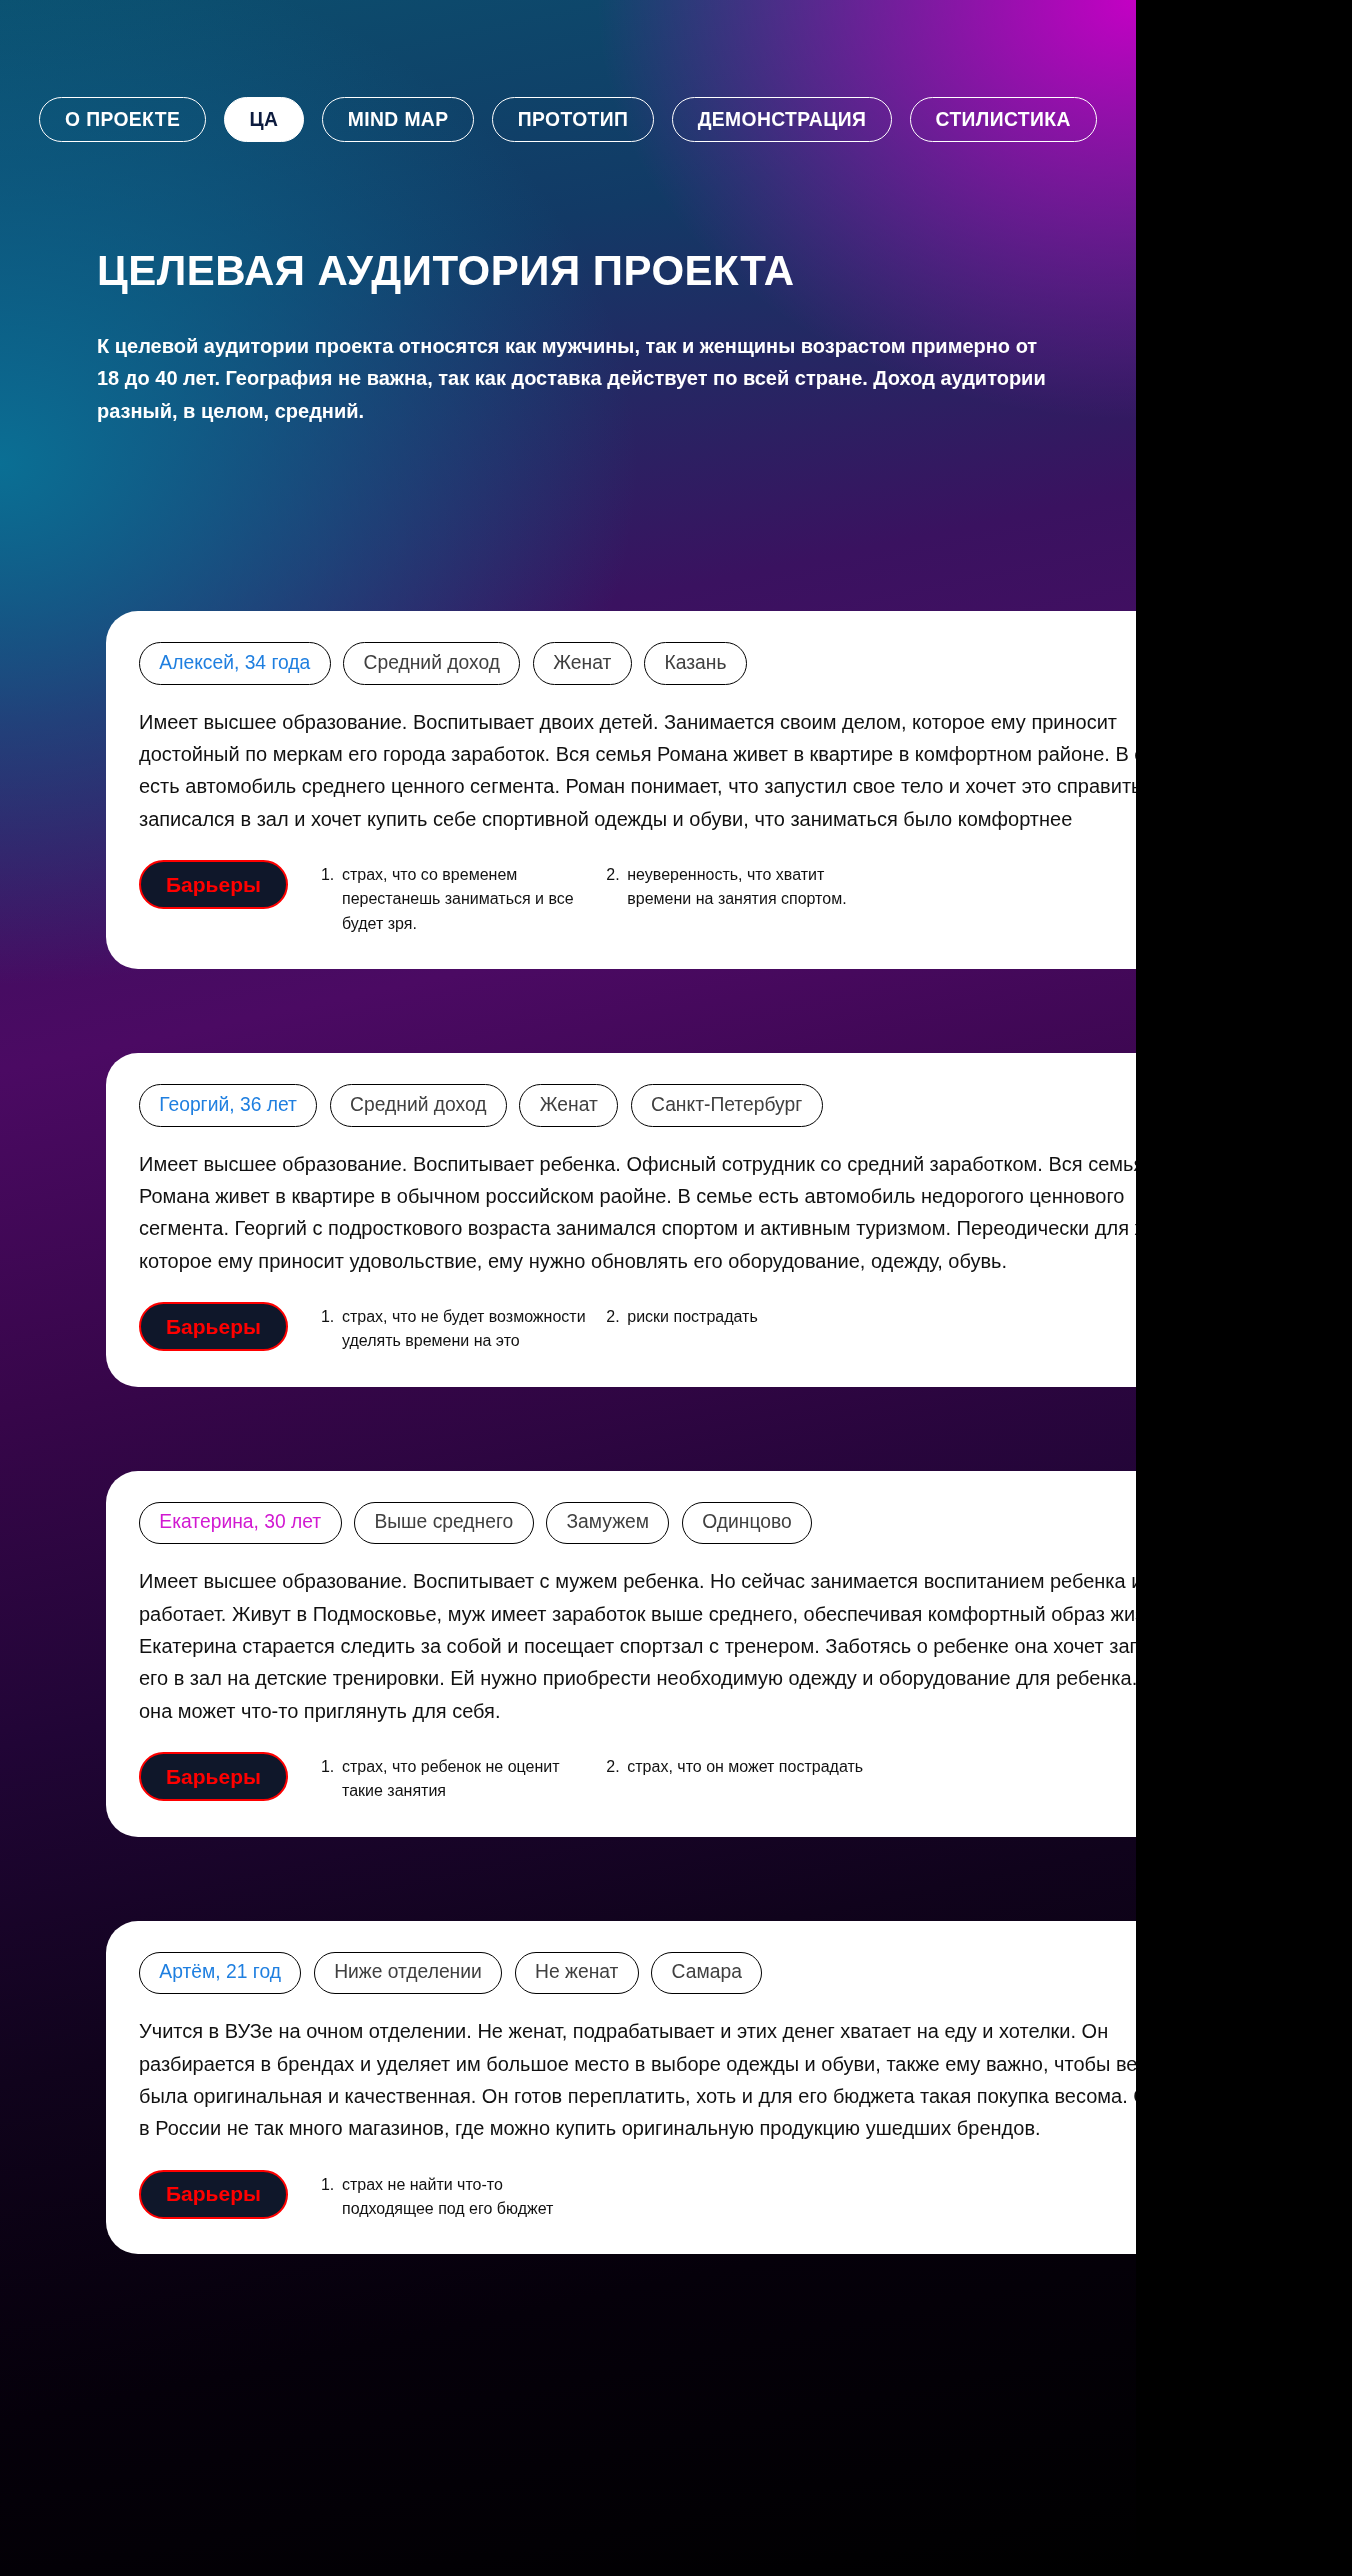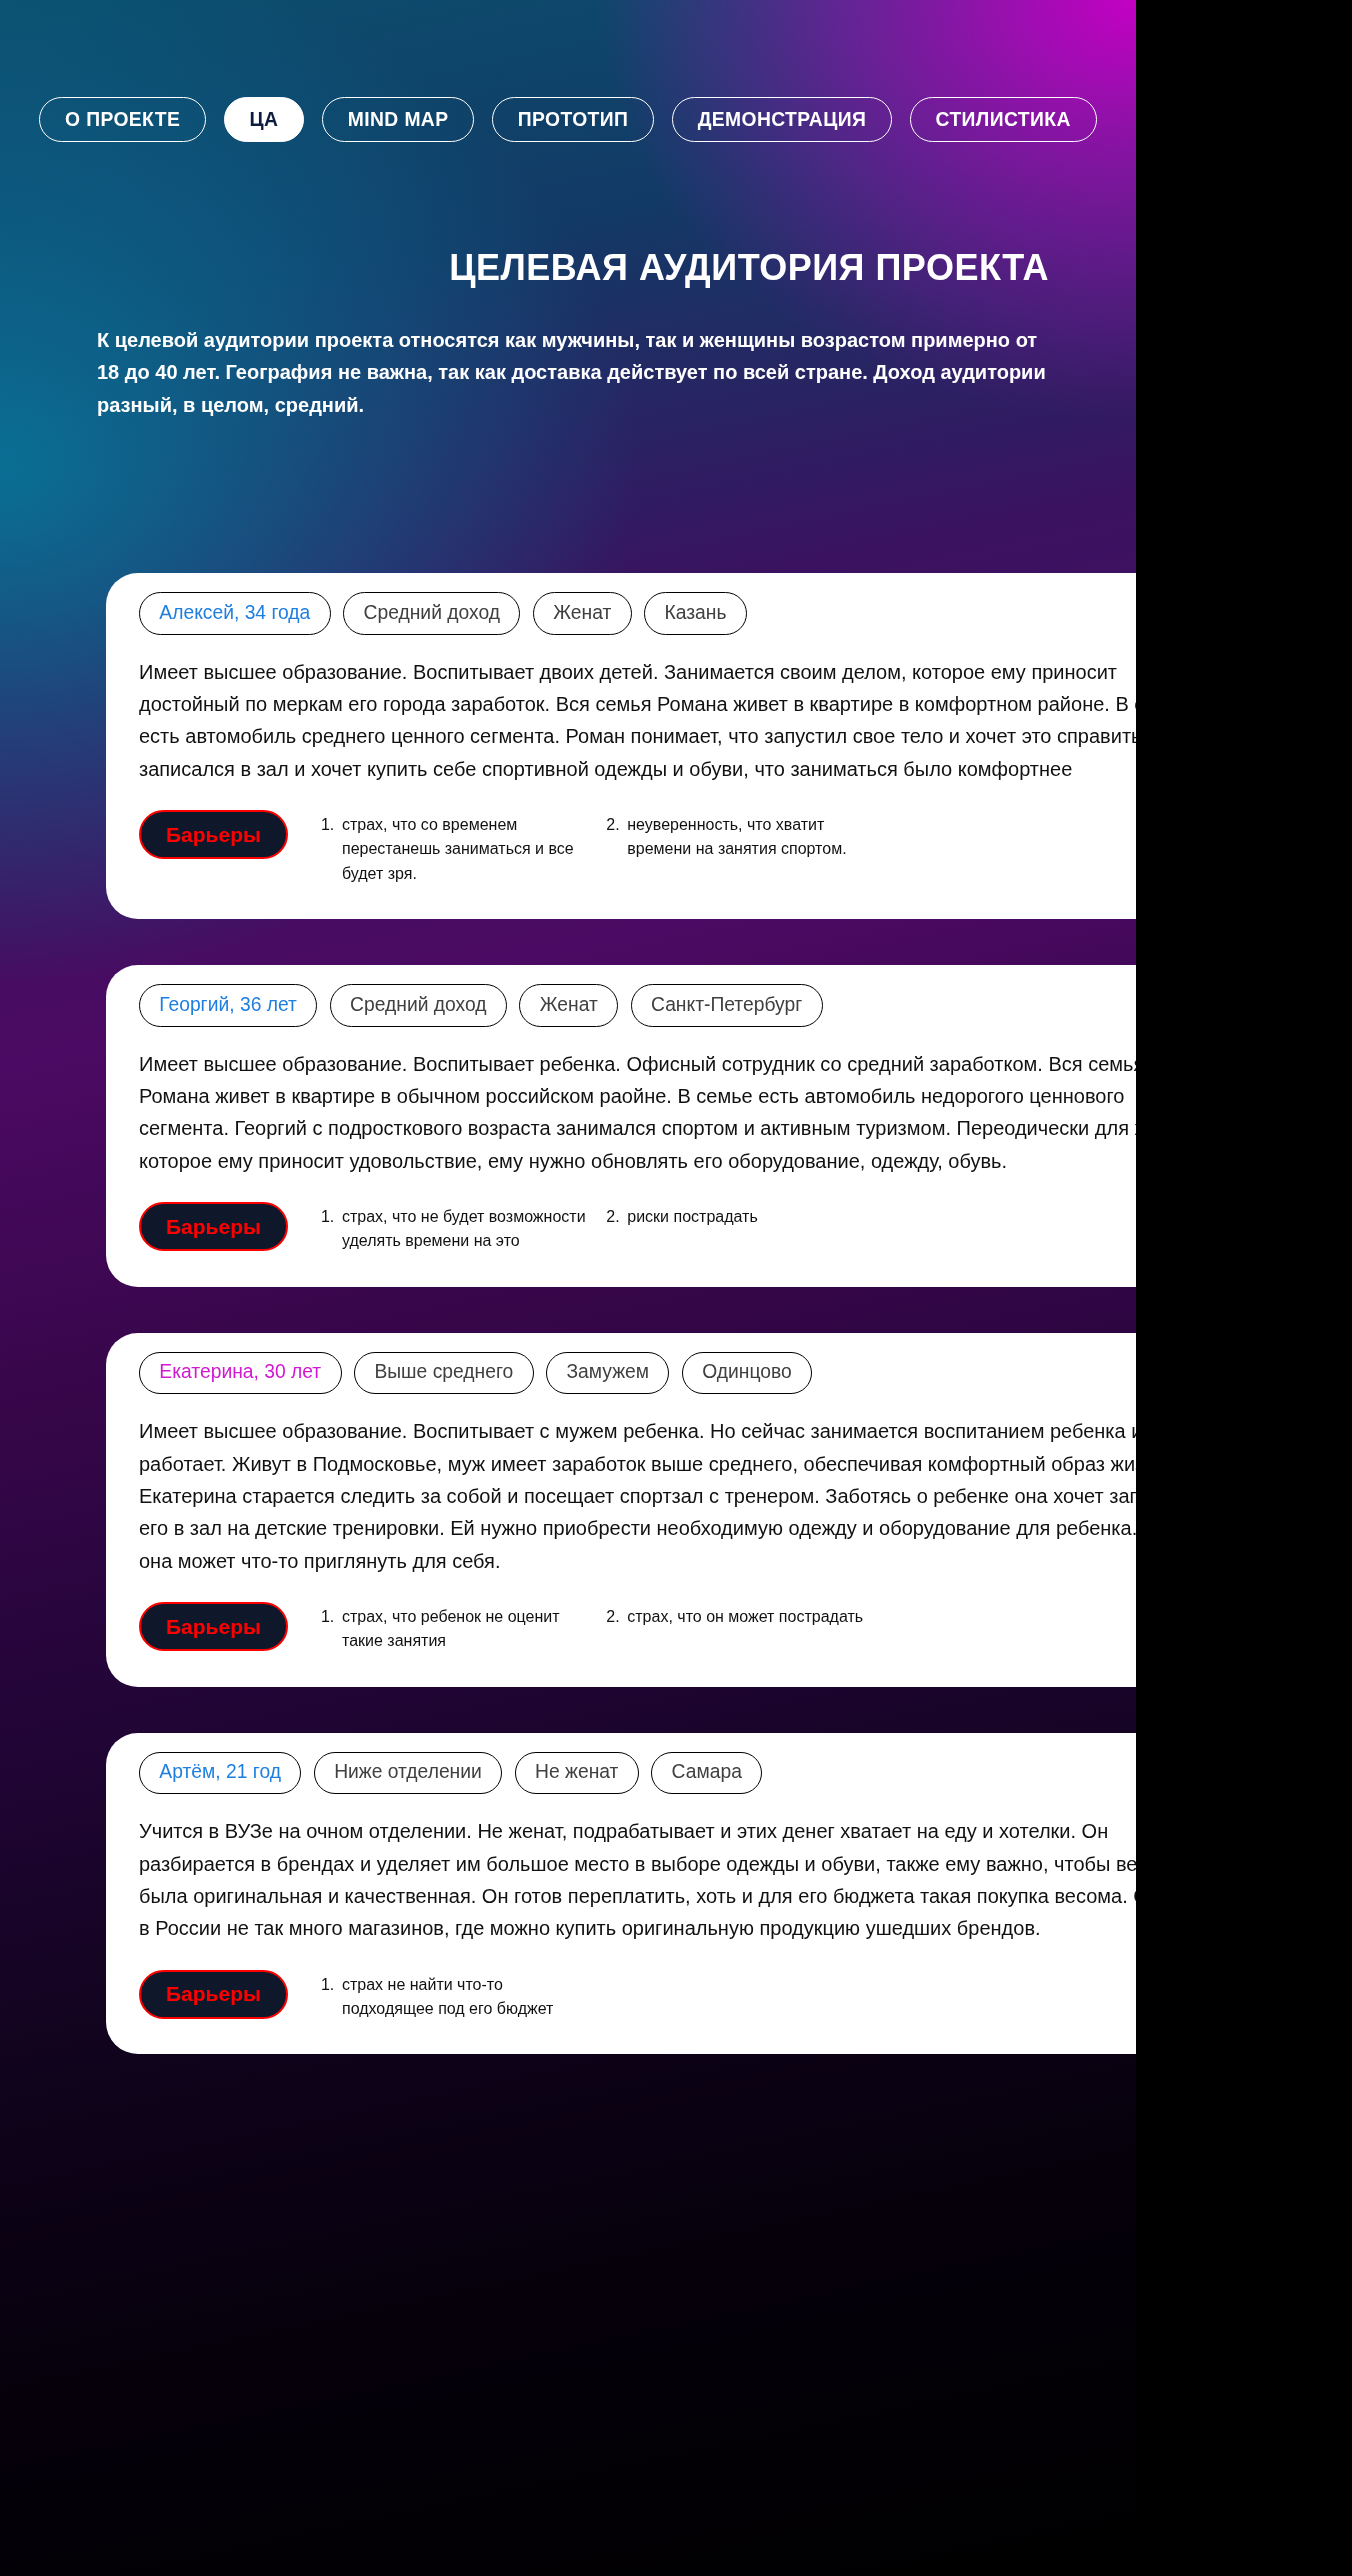--- a/index.html
+++ b/index.html
@@ -60,26 +60,25 @@
   }
   
   .heading {
     position: absolute;
     top: 249px;
     left: 97px;
     right: 87px;
   }
   .page-title {
     color: #ffffff;
-    font-size: 36px;
+    font-size: 42px;
     font-weight: 800;
     letter-spacing: 0.5px;
     margin: 0 0 37px 0;
     line-height: 1.05;
-    text-align: right;
   }
   .page-subtitle {
     color: #ffffff;
     font-size: 20px;
     font-weight: 700;
     line-height: 1.62;
     margin: 0;
     max-width: 1149px;
   }
   
@@ -88,22 +87,23 @@
     top: 573px;
     left: 106px;
     width: 1140px;
     display: flex;
     flex-direction: column;
     gap: 46px;
   }
   .card {
     background: #ffffff;
     border-radius: 32px;
-    padding: 19px 33px 33px 33px;
+    padding: 31px 33px 33px 33px;
     box-sizing: border-box;
+    margin-top: 38px;
   }
   .chips {
     display: flex;
     flex-wrap: wrap;
     gap: 12.6px;
     margin-bottom: 21px;
   }
   .chip {
     border: 1.9px solid #000000;
     border-radius: 965px;

